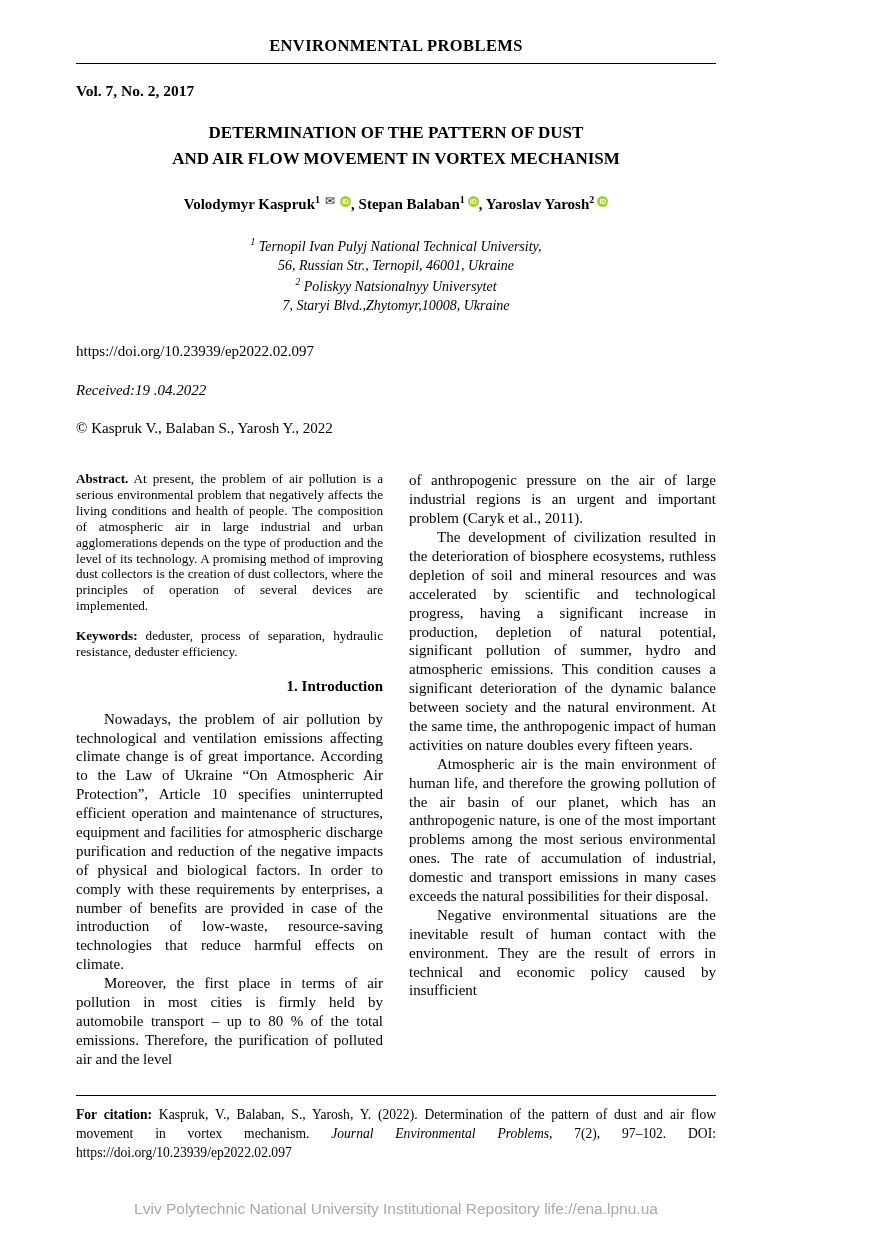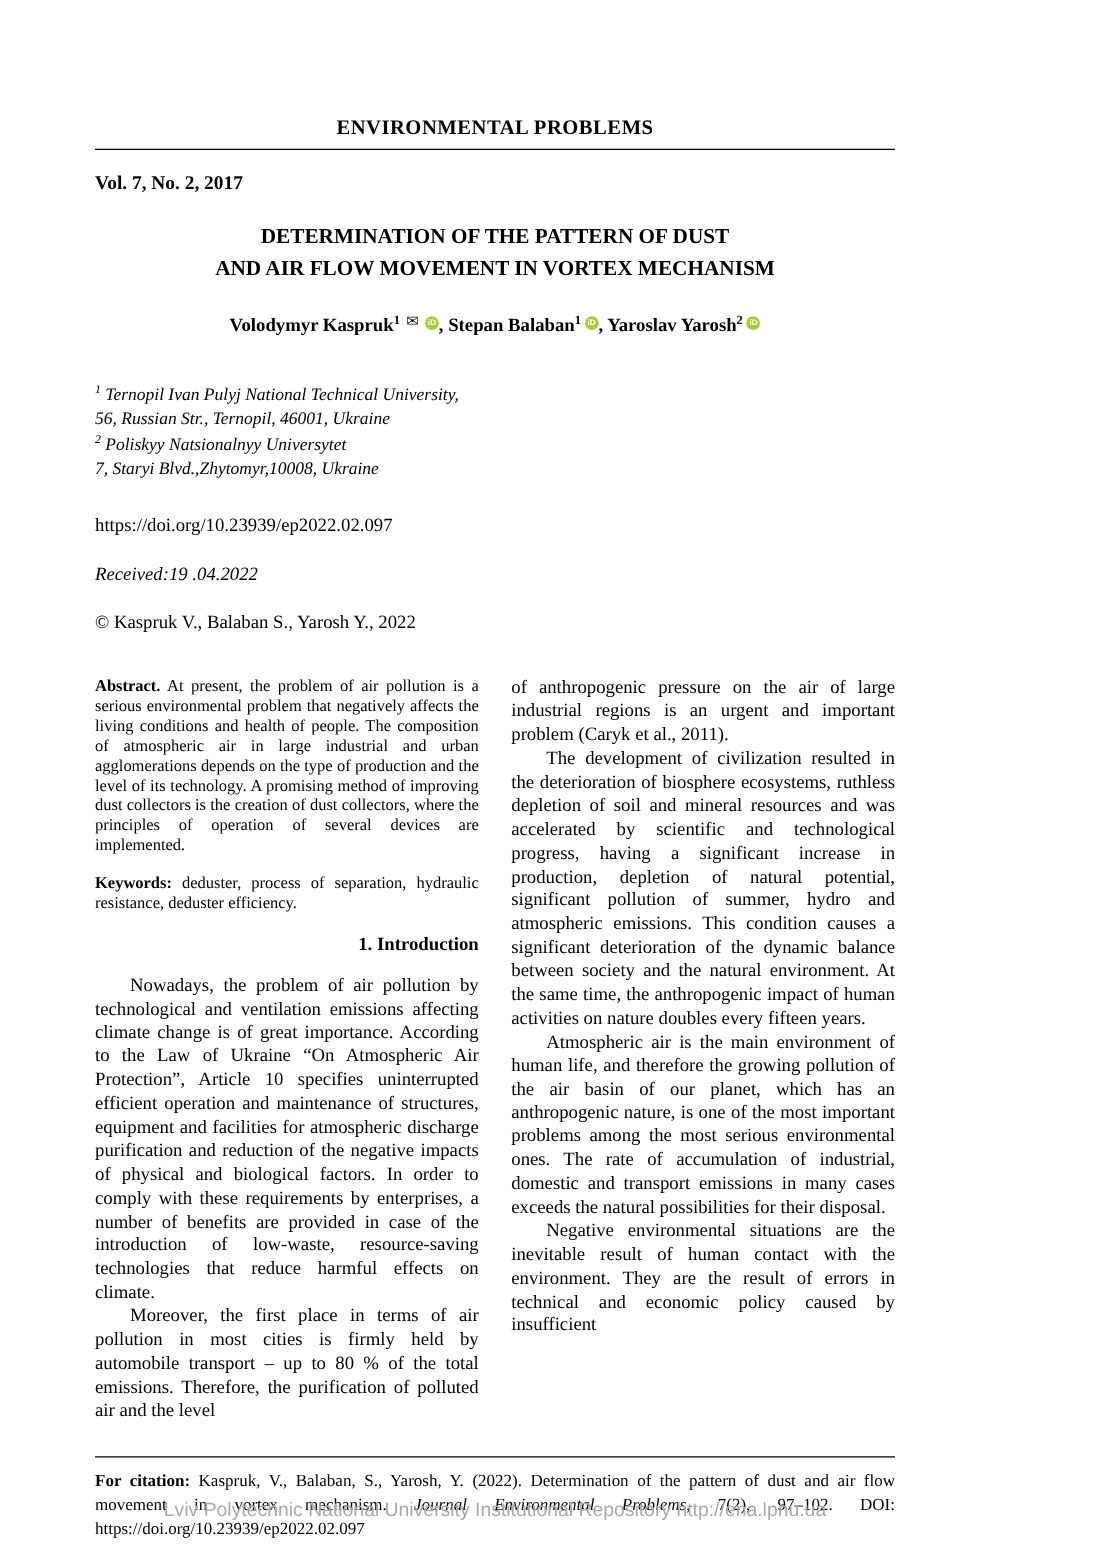--- a/index.html
+++ b/index.html
@@ -1,18 +1,18 @@
 <!DOCTYPE html>
 <html><head>
 <meta charset="utf-8">
 <style>
   html,body{margin:0;padding:0;background:#ffffff;}
   .page{
     width:792px;height:1240px;box-sizing:border-box;
-    padding:92px 76px 0 76px;position:relative;overflow:hidden;
+    padding:36px 76px 0 76px;position:relative;overflow:hidden;
     background:#ffffff;color:#000;
     font-family:"Liberation Serif", serif;
   }
   .journal-header{
     text-align:center;font-weight:bold;font-size:16.5px;letter-spacing:.4px;
   }
   hr.rule{border:0;border-top:1.6px solid #000;margin:7px 0 0 0;}
   .vol-line{margin-top:18px;font-weight:bold;font-size:15.5px;}
   .paper-title{margin-top:20px;text-align:center;font-weight:bold;font-size:17px;line-height:1.55;}
   .authors-line{margin-top:21px;text-align:center;font-weight:bold;font-size:15px;}
@@ -20,21 +20,21 @@
   .mail-icon{
     display:inline-block;margin:0 2px 0 5px;font-size:12px;color:#222;
     vertical-align:4px;font-weight:normal;
   }
   .orcid-icon{
     display:inline-block;width:11px;height:11px;border-radius:50%;
     background:#A6CE39;color:#fff;font-family:"Liberation Sans",sans-serif;
     font-size:6.5px;font-weight:bold;line-height:11px;text-align:center;
     vertical-align:5px;margin-left:3px;
   }
-  .affiliations{margin-top:36px;text-align:left;font-style:italic;font-size:14px;line-height:1.4;}
+  .affiliations{margin-top:23px;text-align:center;font-style:italic;font-size:14px;line-height:1.4;}
   .affiliations sup{font-size:9.5px;}
   .doi-line{margin-top:28px;font-size:15px;}
   .received-line{margin-top:22px;font-style:italic;font-size:15px;}
   .copyright-line{margin-top:21px;font-size:15px;}
   .columns{margin-top:34px;display:flex;gap:26px;}
   .col{flex:1;min-width:0;text-align:justify;}
   p.abs{font-size:13.2px;line-height:1.2;margin:0 0 14px 0;}
   .section-heading{font-size:15px;font-weight:bold;margin:18px 0 15px 0;text-align:right;}
   p.body{font-size:15px;line-height:1.26;margin:0;}
   p.ind{text-indent:28px;}
@@ -95,15 +95,15 @@
       <p class="body ind">Atmospheric air is the main environment of human life, and therefore the growing pollution of the air basin of our planet, which has an anthropogenic nature, is one of the most important problems among the most serious environmental ones. The rate of accumulation of industrial, domestic and transport emissions in many cases exceeds the natural possibilities for their disposal.</p>
       <p class="body ind">Negative environmental situations are the inevitable result of human contact with the environment. They are the result of errors in technical and economic policy caused by insufficient</p>
     </div>
 
   </div>
 
   <hr class="rule rule2">
 
   <p class="citation"><b>For citation:</b><span> Kaspruk, V., Balaban, S., Yarosh, Y. (2022). Determination of the pattern of dust and air flow movement in vortex mechanism. </span><i>Journal Environmental Problems</i><span>, 7(2), 97–102. DOI: https://doi.org/10.23939/ep2022.02.097</span></p>
 
-  <div class="repo-note">Lviv Polytechnic National University Institutional Repository http://ena.lpnu.ua</div>
+  <div class="repo-note">Lviv Polytechnic National University Institutional Repository life://ena.lpnu.ua</div>
 
 </div>
 
 </body></html>

